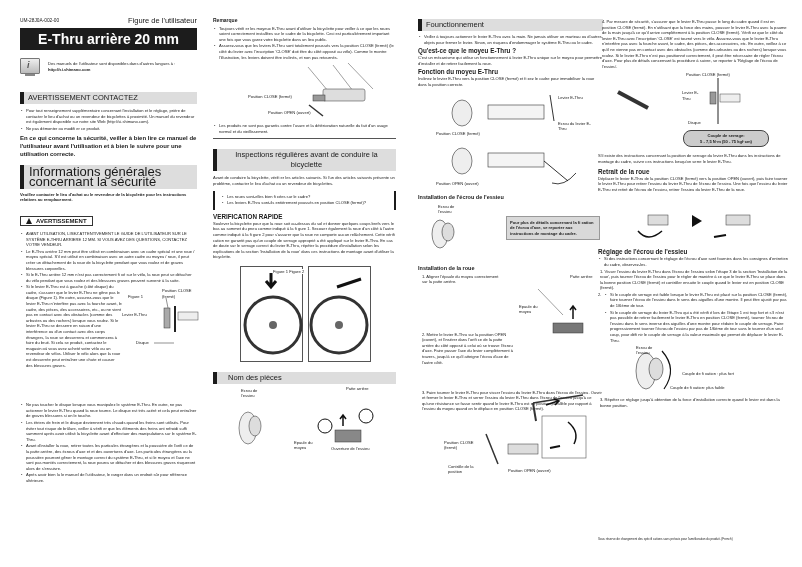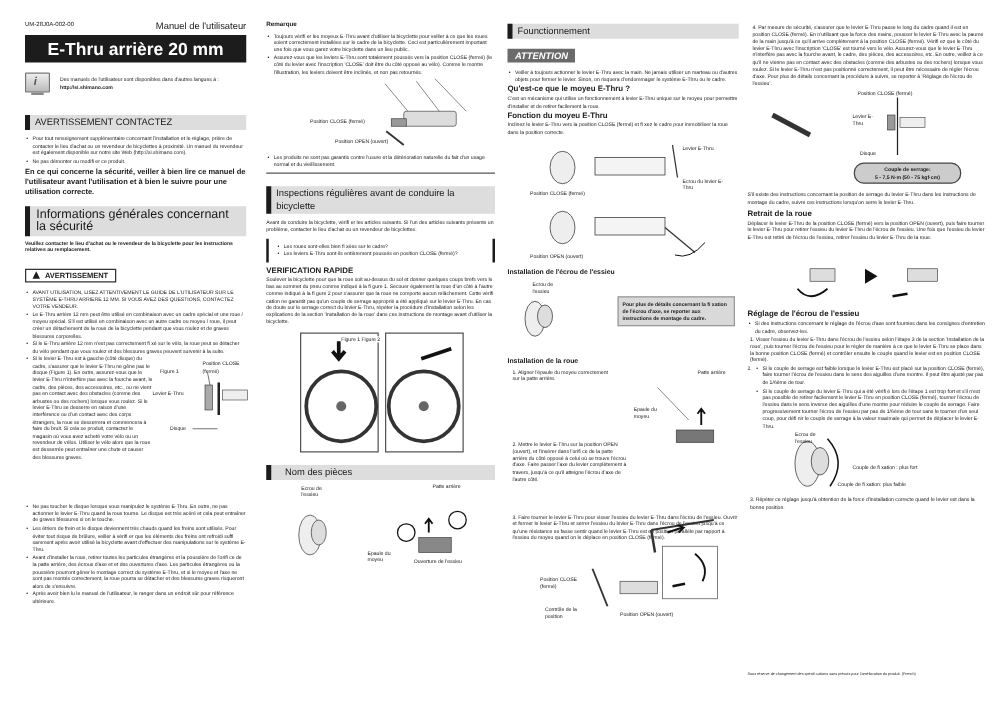--- a/index.html
+++ b/index.html
@@ -14,21 +14,21 @@
   .hdr-row{position:absolute;top:17px;left:20px;width:177px;height:8px;}
   .docid{position:absolute;left:0;top:1px;font-size:4.8px;}
   .manual{position:absolute;right:0;top:-1px;font-size:7.5px;}
   .titlebar{position:absolute;left:20px;top:28px;width:177px;height:22px;background:#1c1c1c;color:#fff;font-weight:bold;font-size:14px;text-align:center;line-height:22px;}
   .info{position:absolute;left:20px;top:58px;width:177px;height:22px;}
   .monitor{position:absolute;left:0;top:0;width:18px;height:14px;border:1px solid #777;background:linear-gradient(#eee,#bbb);border-radius:1px;}
   .monitor:after{content:"i";position:absolute;left:6px;top:1px;font-size:9px;font-style:italic;color:#555;font-weight:bold;}
   .mstand{position:absolute;left:5px;top:16px;width:10px;height:2px;background:#888;}
   .info p{position:absolute;left:28px;top:3px;width:150px;}
   .sec{background:#ddd;border-left:4px solid #1c1c1c;font-size:7.5px;padding:1px 4px;margin:0;line-height:10px;}
-  .sec-lg{font-size:10px;line-height:10px;}
+  .sec-lg{font-size:13px;line-height:10px;}
   ul.b{list-style:none;margin:0;padding:0;}
   ul.b li{position:relative;padding-left:6px;font-size:4.1px;line-height:5.6px;margin-bottom:1px;}
   ul.b li:before{content:"•";position:absolute;left:1px;top:0;}
   .boldnote{font-size:6px;font-weight:bold;line-height:7.8px;}
   .warnbox{display:inline-block;border:1px solid #333;padding:1px 5px;font-size:6px;font-weight:bold;}
   .warnbox .tri{display:inline-block;width:0;height:0;border-left:3.5px solid transparent;border-right:3.5px solid transparent;border-bottom:6px solid #1c1c1c;margin-right:4px;vertical-align:-1px;}
   .h2{font-size:6.3px;font-weight:bold;margin:0;line-height:8px;}
   .attention{display:inline-block;background:#6a6a6a;color:#fff;font-style:italic;font-weight:bold;font-size:7.5px;padding:1px 6px;line-height:9px;}
   svg{position:absolute;overflow:visible;}
   .graybox{background:#d9d9d9;border:1px solid #999;font-size:4.1px;line-height:5.6px;font-weight:bold;padding:3px;}
@@ -36,21 +36,21 @@
   .lbl{position:absolute;font-size:4.1px;line-height:5.2px;}
   .bracket{border-left:2px solid #1c1c1c;border-right:2px solid #1c1c1c;padding:3px 6px;}
   .hr{height:1px;background:#555;}
   .footer{position:absolute;left:598px;top:538px;font-size:3px;line-height:3.6px;width:180px;}
 </style>
 </head>
 <body>
 
 <div class="hdr-row">
   <span class="docid">UM-28J0A-002-00</span>
-  <span class="manual">Manuel de l'utilisateur</span>
+  <span class="manual">Figure de l'utilisateur</span>
 </div>
 <div class="titlebar">E-Thru arrière 20 mm</div>
 <div class="info">
   <div class="monitor"></div>
   <div class="mstand"></div>
   <p class="t"><span>Des manuels de l'utilisateur sont disponibles dans d'autres langues à : </span><b>http://si.shimano.com</b></p>
 </div>
 
 <div class="col c1" style="top:92px;">
   <div class="sec">AVERTISSEMENT CONTACTEZ</div>
@@ -108,21 +108,21 @@
       <rect x="100" y="34" width="12" height="6" fill="#999" stroke="#333" stroke-width="0.5"></rect>
       <line x1="96" y1="44" x2="110" y2="55" stroke="#333" stroke-width="1.5"></line>
     </svg>
     <span class="lbl" style="left:35px;top:33px;">Position CLOSE (fermé)</span>
     <span class="lbl" style="left:55px;top:49px;">Position OPEN (ouvert)</span>
   </div>
   <ul class="b">
       <li>Les produits ne sont pas garantis contre l'usure et la détérioration naturelle du fait d'un usage normal et du vieillissement.</li>
     </ul>
   <div class="hr" style="margin-top:4px;"></div>
-  <div class="sec" style="margin-top:10px;">Inspections régulières avant de conduire la bicyclette</div>
+  <div class="sec" style="margin-top:10px;text-align:center;">Inspections régulières avant de conduire la bicyclette</div>
   <p class="t" style="margin-top:4px;">Avant de conduire la bicyclette, vérifi er les articles suivants. Si l'un des articles suivants présente un problème, contacter le lieu d'achat ou un revendeur de bicyclettes.</p>
   <div class="bracket" style="margin-top:4px;">
     <ul class="b">
       <li>Les roues sont-elles bien fi xées sur le cadre?</li>
       <li>Les leviers E-Thru sont-ils entièrement poussés en position CLOSE (fermé)?</li>
     </ul>
   </div>
   <p class="h2" style="margin-top:3px;">VERIFICATION RAPIDE</p>
   <p class="t">Soulever la bicyclette pour que la roue soit au-dessus du sol et donner quelques coups brefs vers le bas au sommet du pneu comme indiqué à la fi gure 1. Secouer également la roue d'un côté à l'autre comme indiqué à la fi gure 2 pour s'assurer que la roue ne comporte aucun relâchement. Cette vérifi cation ne garantit pas qu'un couple de serrage approprié a été appliqué sur le levier E-Thru. En cas de doute sur le serrage correct du levier E-Thru, répéter la procédure d'installation selon les explications de la section 'Installation de la roue' dans ces instructions de montage avant d'utiliser la bicyclette.</p>
   <div style="position:relative;height:98px;margin-top:6px;">
@@ -152,23 +152,22 @@
       <rect x="122" y="42" width="26" height="12" fill="#888" stroke="#333" stroke-width="0.5"></rect>
       <path d="M130 38 L130 28 M127 31 L130 27 L133 31" stroke="#111" stroke-width="1.5" fill="none"></path>
     </svg>
     <span class="lbl" style="left:28px;top:0;width:24px;">Ecrou de l'essieu</span>
     <span class="lbl" style="left:133px;top:-2px;">Patte arrière</span>
     <span class="lbl" style="left:81px;top:52px;width:24px;">Epaule du moyeu</span>
     <span class="lbl" style="left:118px;top:58px;">Ouverture de l'essieu</span>
   </div>
 </div>
 
-<div class="col c3" style="top:19px;">
+<div class="col c3" style="top:19px;margin-left:12px;">
   <div class="sec">Founctionnement</div>
-  <div style="margin-top:3px;"><span class="attention">ATTENTION</span></div>
   <ul class="b" style="margin-top:3px;">
       <li>Veiller à toujours actionner le levier E-Thru avec la main. Ne jamais utiliser un marteau ou d'autres objets pour fermer le levier. Sinon, on risquera d'endommager le système E-Thru ou le cadre.</li>
     </ul>
   <p class="h2" style="margin-top:2px;">Qu'est-ce que le moyeu E-Thru ?</p>
   <p class="t">C'est un mécanisme qui utilise un fonctionnement à levier E-Thru unique sur le moyeu pour permettre d'installer et de retirer facilement la roue.</p>
   <p class="h2" style="margin-top:2px;">Fonction du moyeu E-Thru</p>
   <p class="t">Inclinez le levier E-Thru vers la position CLOSE (fermé) et fi xez le cadre pour immobiliser la roue dans la position correcte.</p>
   <div style="position:relative;height:100px;margin-top:3px;">
     <svg width="185" height="100">
       <ellipse cx="44" cy="22" rx="10" ry="13" fill="#eee" stroke="#333" stroke-width="0.6"></ellipse>

